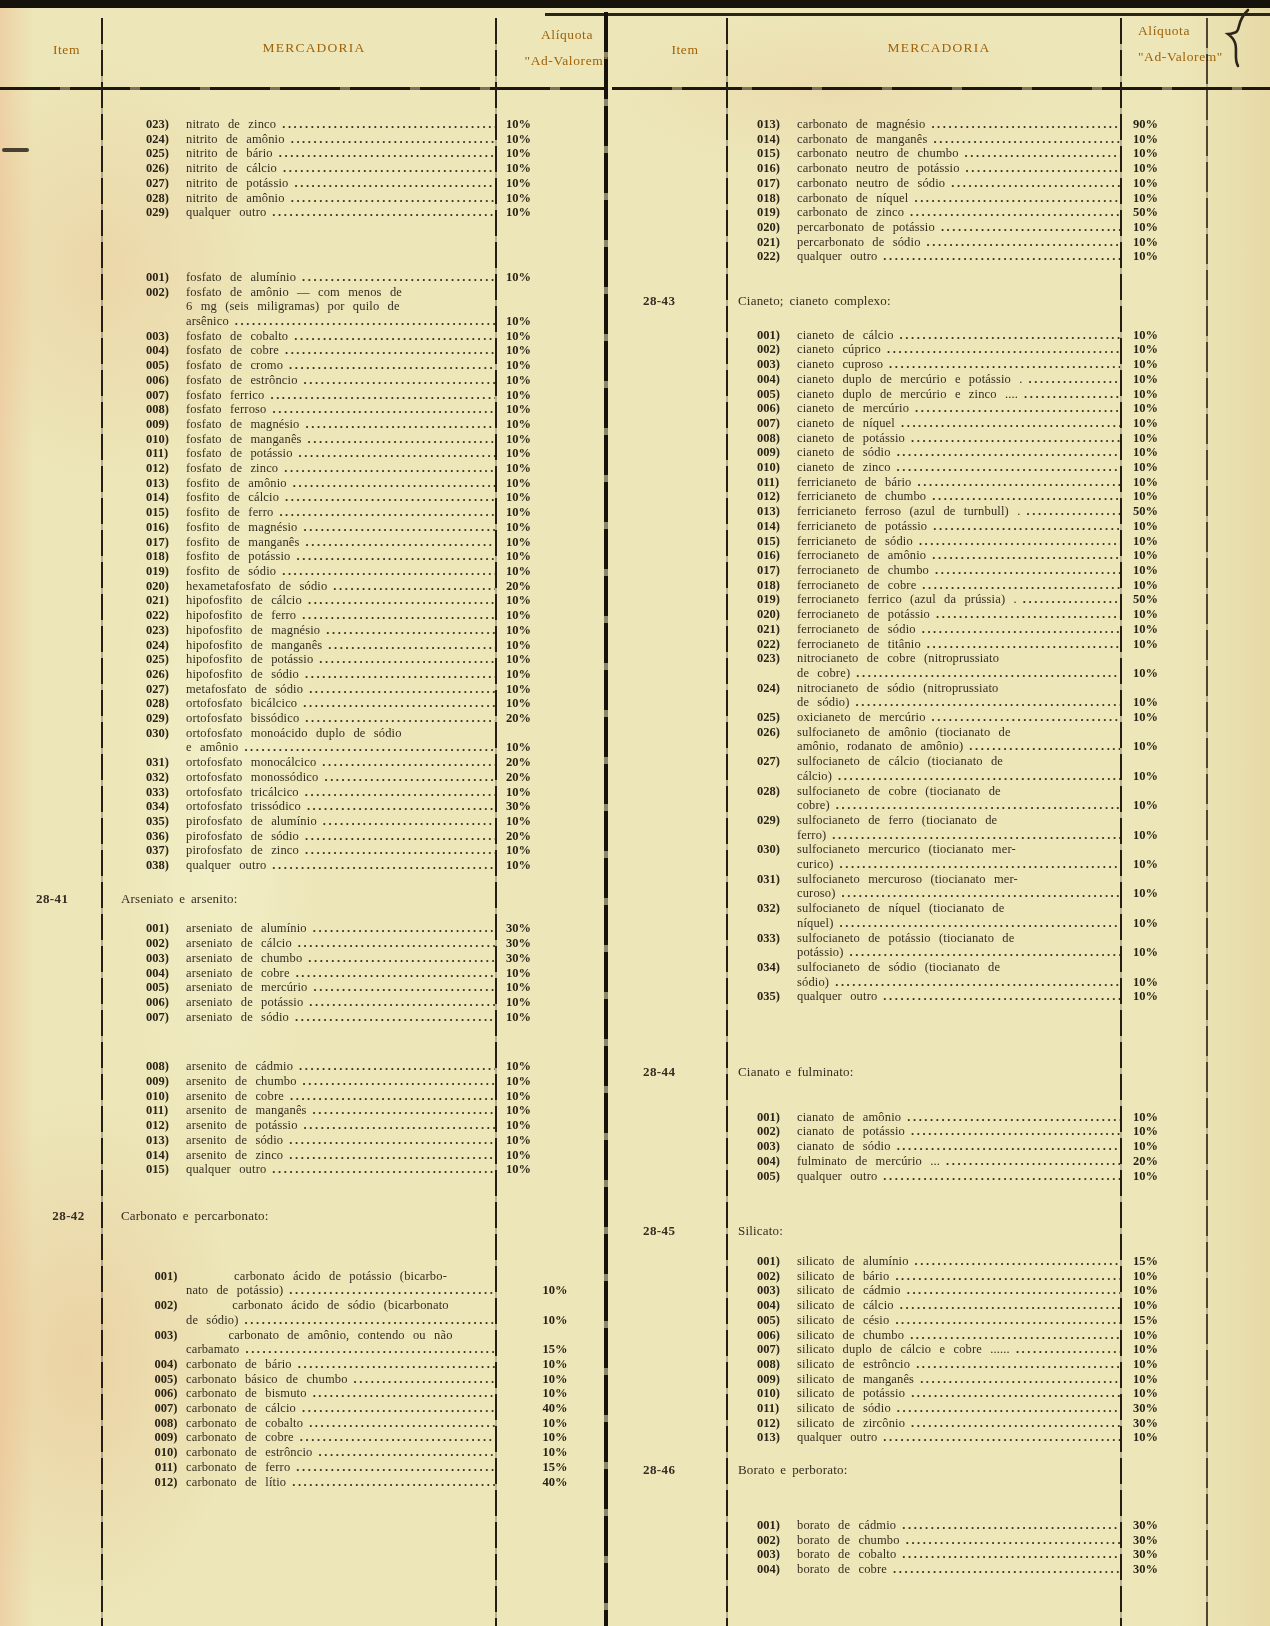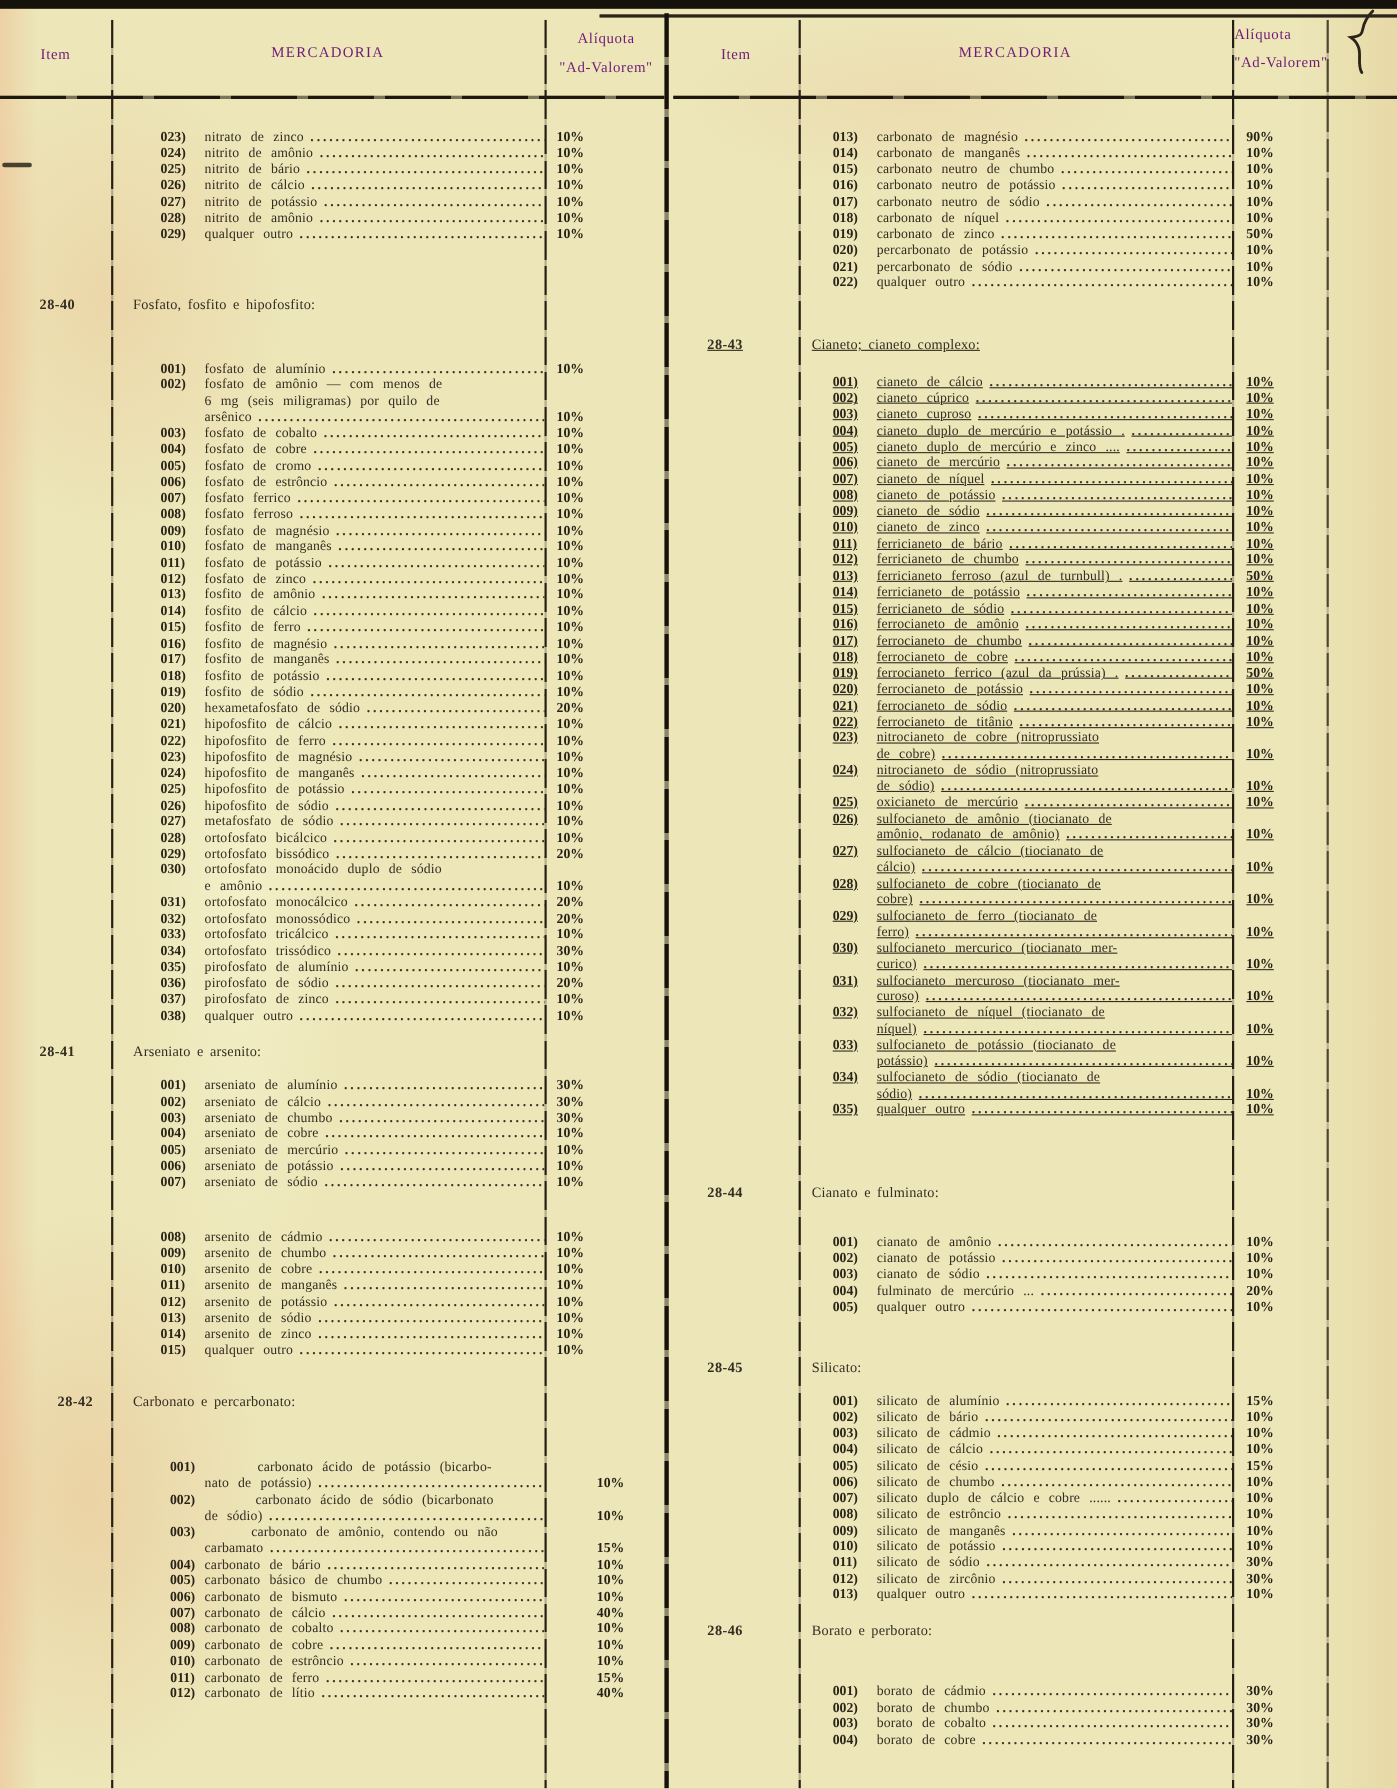--- a/index.html
+++ b/index.html
@@ -29,21 +29,21 @@
   .vr.v1{left:101px;}
   .vr.v2{left:495px;width:2px;}
   .vr.vd{left:604px;width:3.6px;top:12px;background:repeating-linear-gradient(180deg,#17120b 0 40px,rgba(23,18,11,.45) 40px 47px);}
   .vr.v3{left:726px;}
   .vr.v4{left:1120px;width:2px;}
   .vr.v5{left:1206px;width:2.2px;background:repeating-linear-gradient(180deg,rgba(37,30,20,.8) 0 30px,rgba(37,30,20,.25) 30px 36px);}
   .margin-dash{position:absolute;left:2px;top:148px;width:27px;height:4px;background:rgba(32,26,17,.8);border-radius:2px;}
   .squiggle{position:absolute;left:1188px;top:6px;}
 
   
-  .hd{position:absolute;font-size:13.5px;letter-spacing:.6px;color:#701a75;}
+  .hd{position:absolute;font-size:13.5px;letter-spacing:.6px;color:#a16207;margin-left:16px;}
   .hd-item-l{left:0;top:42px;width:101px;text-align:center;}
   .hd-merc-l{left:101px;top:40px;width:394px;text-align:center;letter-spacing:1.2px;}
   .hd-aliq-l{left:495px;top:22px;width:112px;text-align:center;line-height:26px;}
   .hd-item-r{left:612px;top:42px;width:114px;text-align:center;}
   .hd-merc-r{left:726px;top:40px;width:394px;text-align:center;letter-spacing:1.2px;}
   .hd-aliq-r{left:1122px;top:18px;width:140px;text-align:left;line-height:26px;}
 
   
   .colbody{position:absolute;top:105px;font-size:12.5px;line-height:14.7px;}
   .col-left{left:0;width:604px;}
@@ -58,21 +58,21 @@
   .col-right .stitle{padding-left:12px;}
 
   .sec-cont{margin-top:12px;}
   [data-code="28-40"]{margin-top:50px;}
   [data-code="28-40"] .group{margin-top:43px;}
   [data-code="28-41"]{margin-top:19px;}
   [data-code="28-41"] .group{margin-top:15px;}
   [data-code="28-41"] .group + .group{margin-top:35px;}
   [data-code="28-42"]{margin-top:32px;text-align:center;}
   [data-code="28-42"] .group{margin-top:45px;}
-  [data-code="28-43"]{margin-top:42px;text-decoration:underline;}
+  [data-code="28-43"]{margin-top:30px;}
   [data-code="28-43"] .group{margin-top:19px;}
   [data-code="28-44"]{margin-top:61px;}
   [data-code="28-44"] .group{margin-top:30px;}
   [data-code="28-45"]{margin-top:41px;}
   [data-code="28-45"] .group{margin-top:15px;}
   [data-code="28-46"]{margin-top:18px;}
   [data-code="28-46"] .group{margin-top:40px;}
 
   .entry{display:flex;align-items:flex-start;}
   .col-left .entry{padding-left:146px;}
@@ -200,24 +200,20 @@
               <div class="dline last">
                 <span class="txt">qualquer outro</span>
                 <span class="leader">..............................................................................................................</span>
               </div>
             </div>
             <span class="rate">10%</span>
           </div>
         </div>
       </div>
       <div class="section" data-code="28-40">
-        <div class="shead">
-          <span class="scode">28-40</span>
-          <span class="stitle">Fosfato, fosfito e hipofosfito:</span>
-        </div>
         <div class="group">
           <div class="entry">
             <span class="num">001)</span>
             <div class="desc">
               <div class="dline last">
                 <span class="txt">fosfato de alumínio</span>
                 <span class="leader">..............................................................................................................</span>
               </div>
             </div>
             <span class="rate">10%</span>

